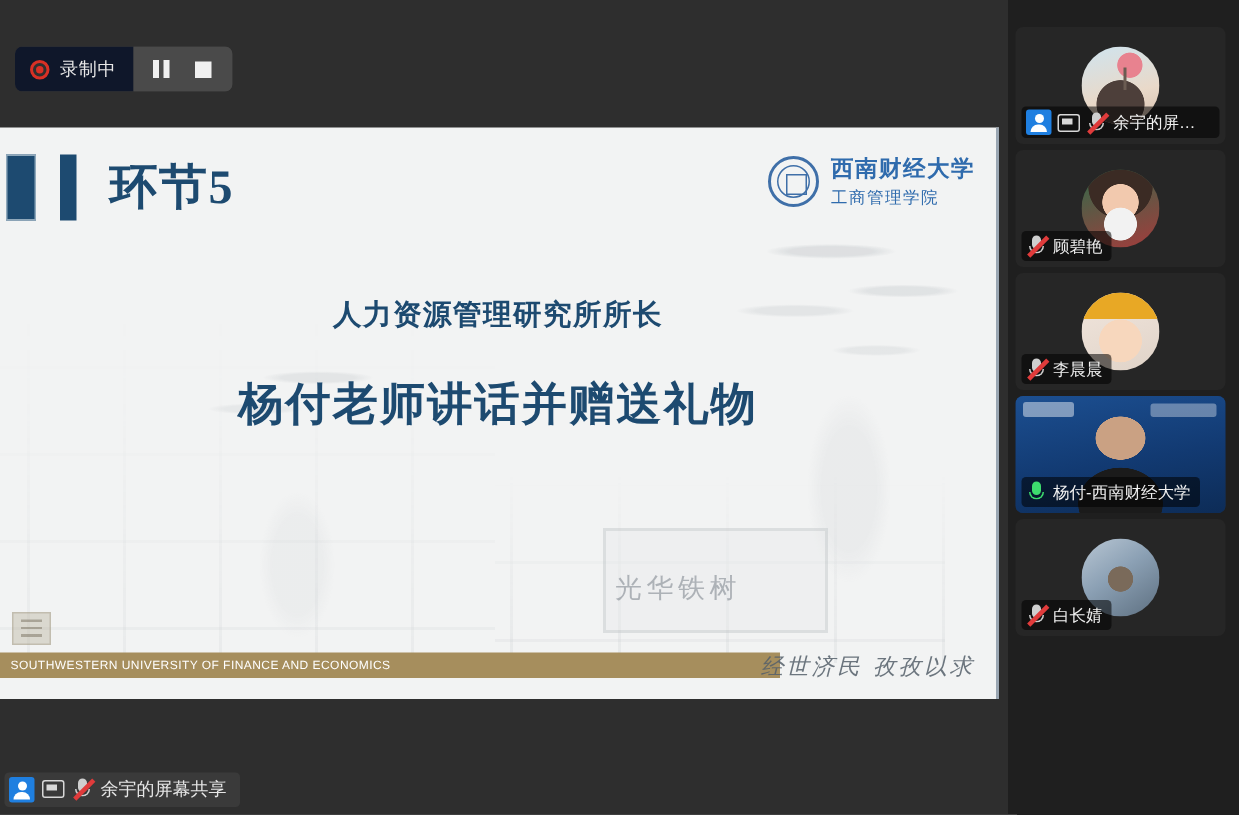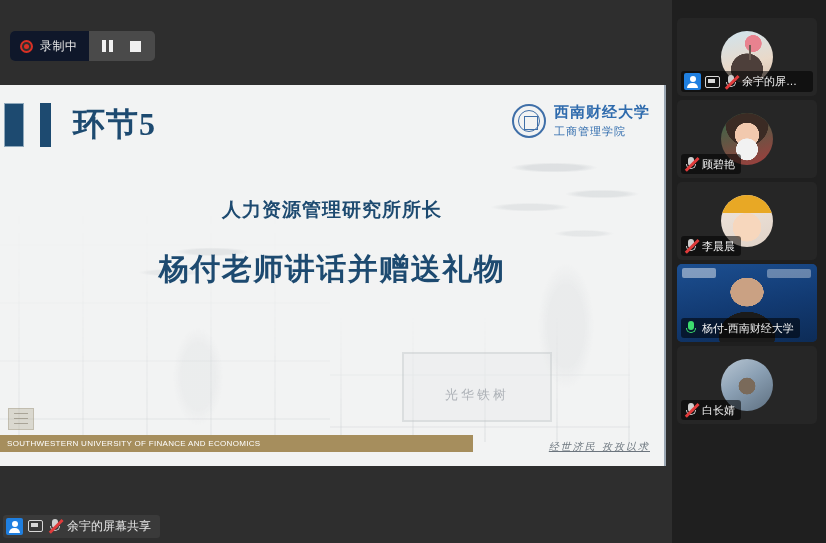--- a/index.html
+++ b/index.html
@@ -139,22 +139,22 @@
   #art-stone {
     left: 402px; bottom: 44px;
     width: 150px; height: 70px;
     border: 2px solid rgba(140,148,156,0.35);
     background: rgba(228,230,231,0.5);
   }
   #art-stone-text {
     position: absolute;
     left: 410px; bottom: 62px;
     width: 134px;
-    text-align: center;
-    font-size: 13px;
+    text-align: left;
+    font-size: 18px;
     color: rgba(120,128,136,0.55);
     letter-spacing: 3px;
     font-family: "DejaVu Serif", "Liberation Serif", serif;
   }
 
   
   #slide-title-row {
     position: absolute;
     left: 0; top: 18px;
     display: flex;
@@ -256,43 +256,42 @@
       linear-gradient(to bottom,
         rgba(120,112,95,0.5) 0 1.5px, transparent 1.5px 5px,
         rgba(120,112,95,0.5) 5px 6.5px, transparent 6.5px 10px,
         rgba(120,112,95,0.5) 10px 11.5px, transparent 11.5px 100%);
   }
 
   
   #slide-footer {
     position: absolute;
     left: 0; bottom: 14px;
-    width: 473px; height: 17px;
+    width: 520px; height: 17px;
     background: #a68e5d;
     display: flex;
     align-items: center;
   }
   #slide-footer-text {
     color: #ffffff;
     font-size: 8px;
     letter-spacing: 0.3px;
     padding-left: 7px;
     white-space: nowrap;
     font-family: "Liberation Sans", sans-serif;
   }
   #slide-motto {
     position: absolute;
     right: 14px; bottom: 12px;
     color: #55606a;
-    font-size: 10px;
+    font-size: 15px;
     letter-spacing: 2px;
     font-style: italic;
     font-family: "DejaVu Serif", "Liberation Serif", serif;
     opacity: 0.85;
-    text-decoration: underline;
   }
 
   
   #share-bar {
     position: absolute;
     left: 0; bottom: 0;
     width: 672px; height: 34px;
     background: #2e2e2e;
     display: flex;
     align-items: center;

